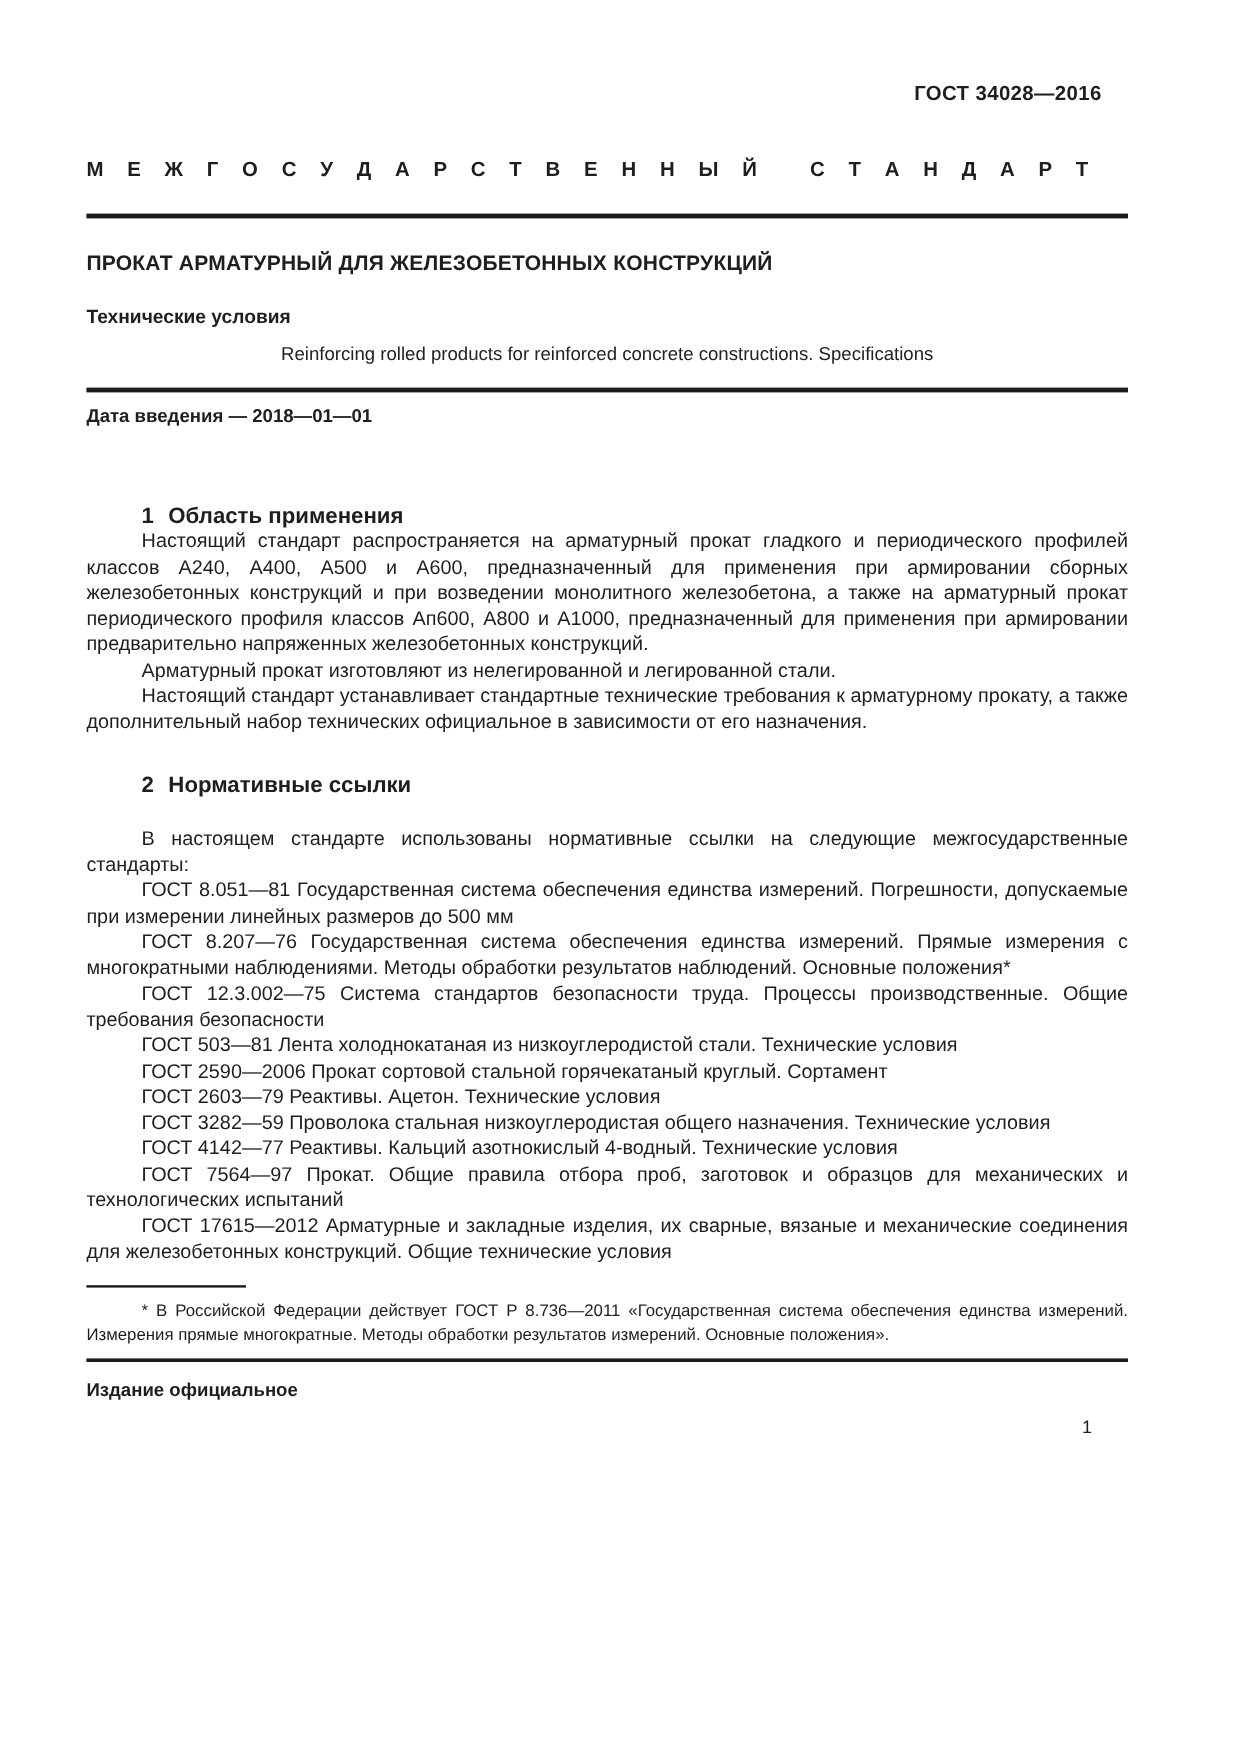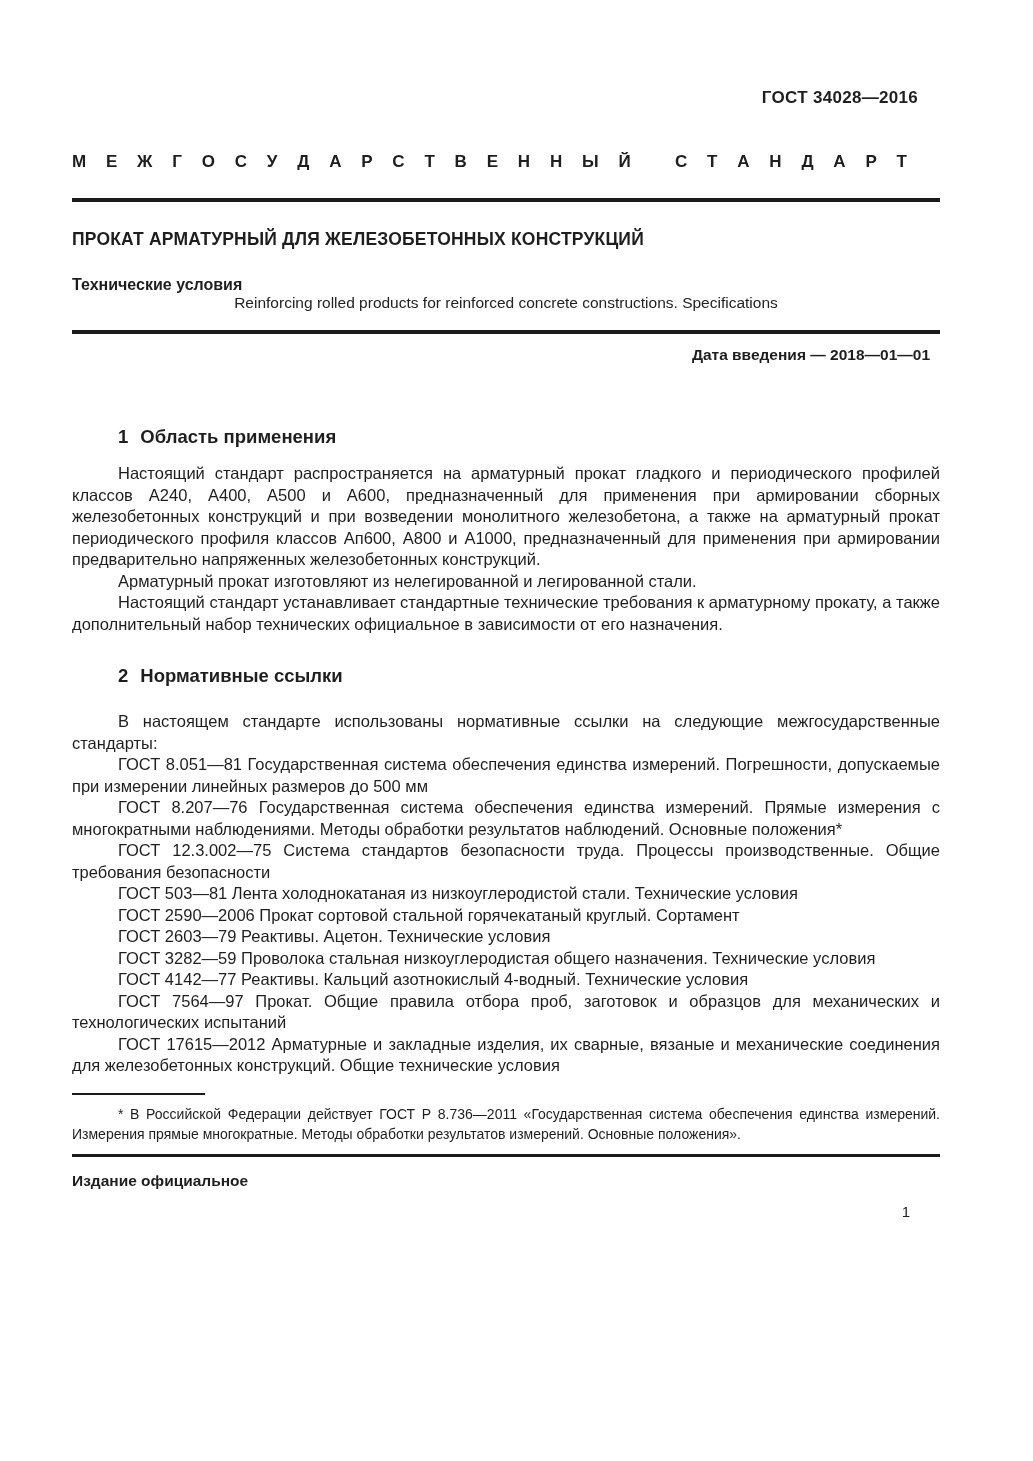--- a/index.html
+++ b/index.html
@@ -8,21 +8,21 @@
     height: 1461px;
     background: #ffffff;
     color: #1e1e1e;
     font-family: "Liberation Sans", sans-serif;
     overflow: hidden;
     position: relative;
   }
   .page { margin: 0 93px 0 72px; }
 
   .doc-code {
-    padding-top: 88px;
+    padding-top: 68px;
     text-align: right;
     padding-right: 22px;
     font-weight: bold;
     font-size: 17px;
     letter-spacing: 0.3px;
   }
 
   .spread {
     margin-top: 44px;
     display: flex;
@@ -43,29 +43,28 @@
     font-weight: bold;
     font-size: 17.5px;
     letter-spacing: 0.2px;
   }
   .doc-subtitle {
     margin-top: 26px;
     font-weight: bold;
     font-size: 16px;
   }
   .doc-title-en {
-    margin-top: 0;
+    margin-top: 13px;
     text-align: center;
     font-size: 15.5px;
     color: #222;
   }
 
   .effective-date {
     margin-top: 12px;
-    text-align: right;
     padding-right: 10px;
     font-weight: bold;
     font-size: 15.5px;
   }
 
   .section-heading {
     margin: 62px 0 0 46px;
     font-weight: bold;
     font-size: 18.5px;
     display: flex;
@@ -73,21 +72,21 @@
   }
   .section-heading.second { margin-top: 30px; }
 
   p.body {
     margin: 0;
     font-size: 16.5px;
     line-height: 21.5px;
     text-align: justify;
     text-indent: 46px;
   }
-  p.body.first { margin-top: 15px; }
+  p.body.first { }
   p.body.intro { margin-top: 24px; }
 
   .footnote-divider {
     margin-top: 16px;
     width: 133px;
     height: 2px;
     background: #1b1b1b;
   }
   p.footnote {
     margin: 9px 0 0 0;

